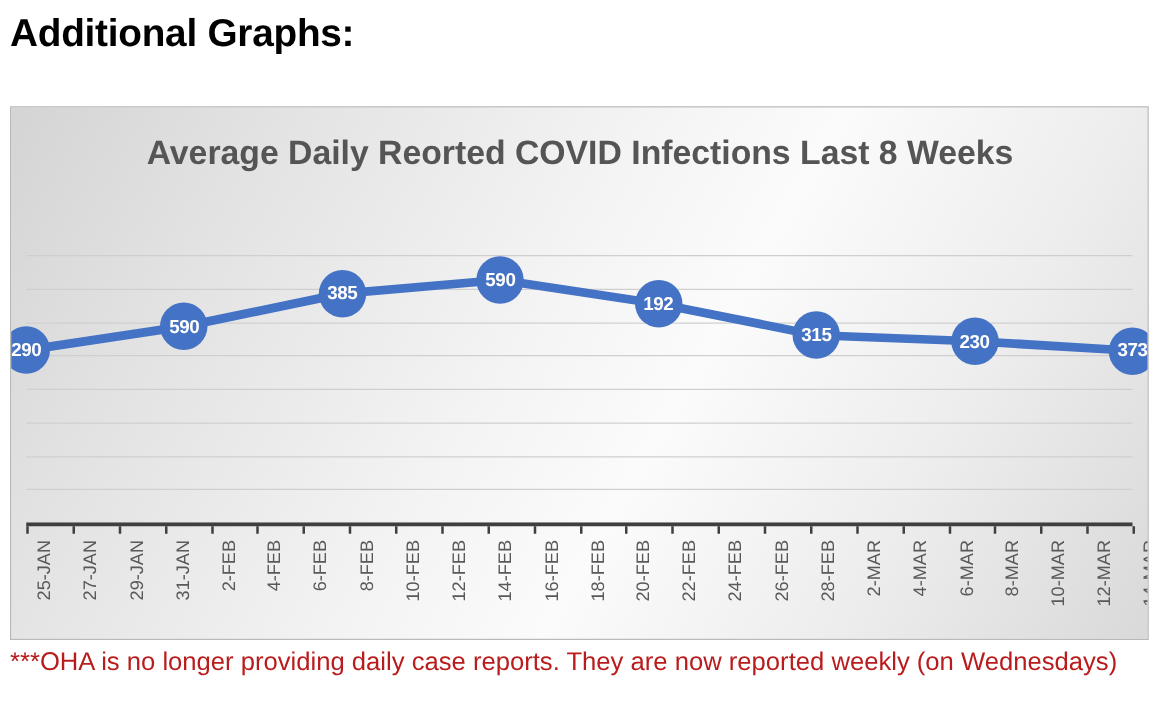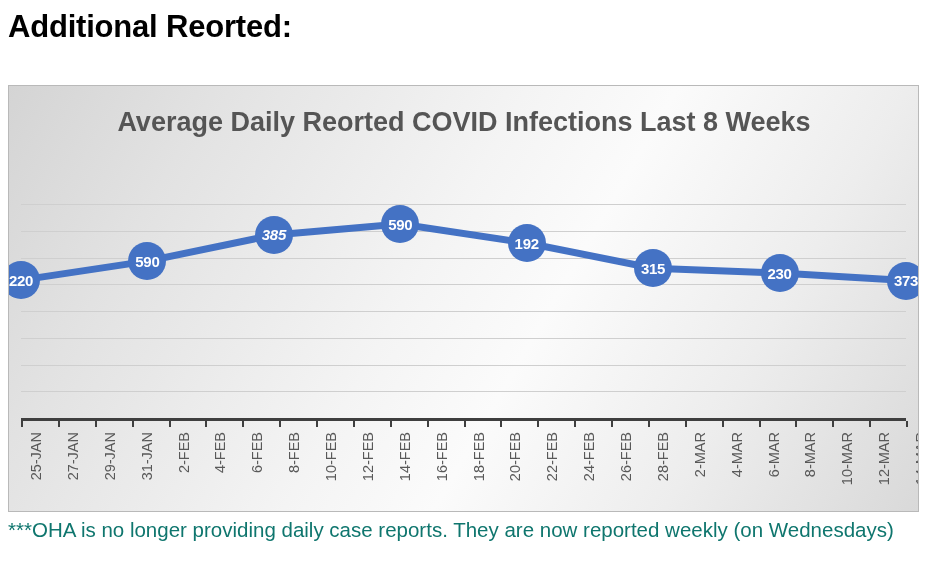--- a/index.html
+++ b/index.html
@@ -123,27 +123,27 @@
   }
 
   
   .footnote {
     position: absolute;
     left: 8px;
     top: 516px;
     width: 908px;
     font-size: 20.5px;
     line-height: 1.32;
-    color: #0f766e;
+    color: #b91c1c;
   }
 </style>
 </head>
 <body>
 
-<div class="page-heading">Additional Reorted:</div>
+<div class="page-heading">Additional Graphs:</div>
 
 <div class="chart-frame">
 
   <div class="chart-title">Average Daily Reorted COVID Infections Last 8 Weeks</div>
 
   <div class="plot-area">
     <div id="gridlines">
         <div class="gridline" style="top: 0px;"></div>
         <div class="gridline" style="top: 27px;"></div>
         <div class="gridline" style="top: 54px;"></div>
@@ -151,23 +151,23 @@
         <div class="gridline" style="top: 107px;"></div>
         <div class="gridline" style="top: 134px;"></div>
         <div class="gridline" style="top: 161px;"></div>
         <div class="gridline" style="top: 187px;"></div>
         <div class="gridline" style="top: 214px;"></div>
       </div>
     <svg class="svg-series" id="series-svg" viewBox="0 0 885 214" preserveAspectRatio="none">
         <polyline points="0.0,76.1 126.4,57.1 252.9,30.9 379.3,20.0 505.7,39.0 632.1,64.2 758.6,69.0 885.0,76.6" fill="none" stroke="#4472C4" stroke-width="7" stroke-linejoin="round" stroke-linecap="round" vector-effect="non-scaling-stroke"></polyline>
       </svg>
     <div id="markers">
-        <div class="marker" style="left: 0px; top: 76.1px;">220</div>
+        <div class="marker" style="left: 0px; top: 76.1px;">290</div>
         <div class="marker" style="left: 126.4px; top: 57.1px;">590</div>
-        <div class="marker" style="left: 252.9px; top: 30.9px; font-style: italic;">385</div>
+        <div class="marker" style="left: 252.9px; top: 30.9px;">385</div>
         <div class="marker" style="left: 379.3px; top: 20px;">590</div>
         <div class="marker" style="left: 505.7px; top: 39px;">192</div>
         <div class="marker" style="left: 632.1px; top: 64.2px;">315</div>
         <div class="marker" style="left: 758.6px; top: 69px;">230</div>
         <div class="marker" style="left: 885px; top: 76.6px;">373</div>
       </div>
   </div>
 
   <div class="axis-line"></div>
   <div id="ticks">

